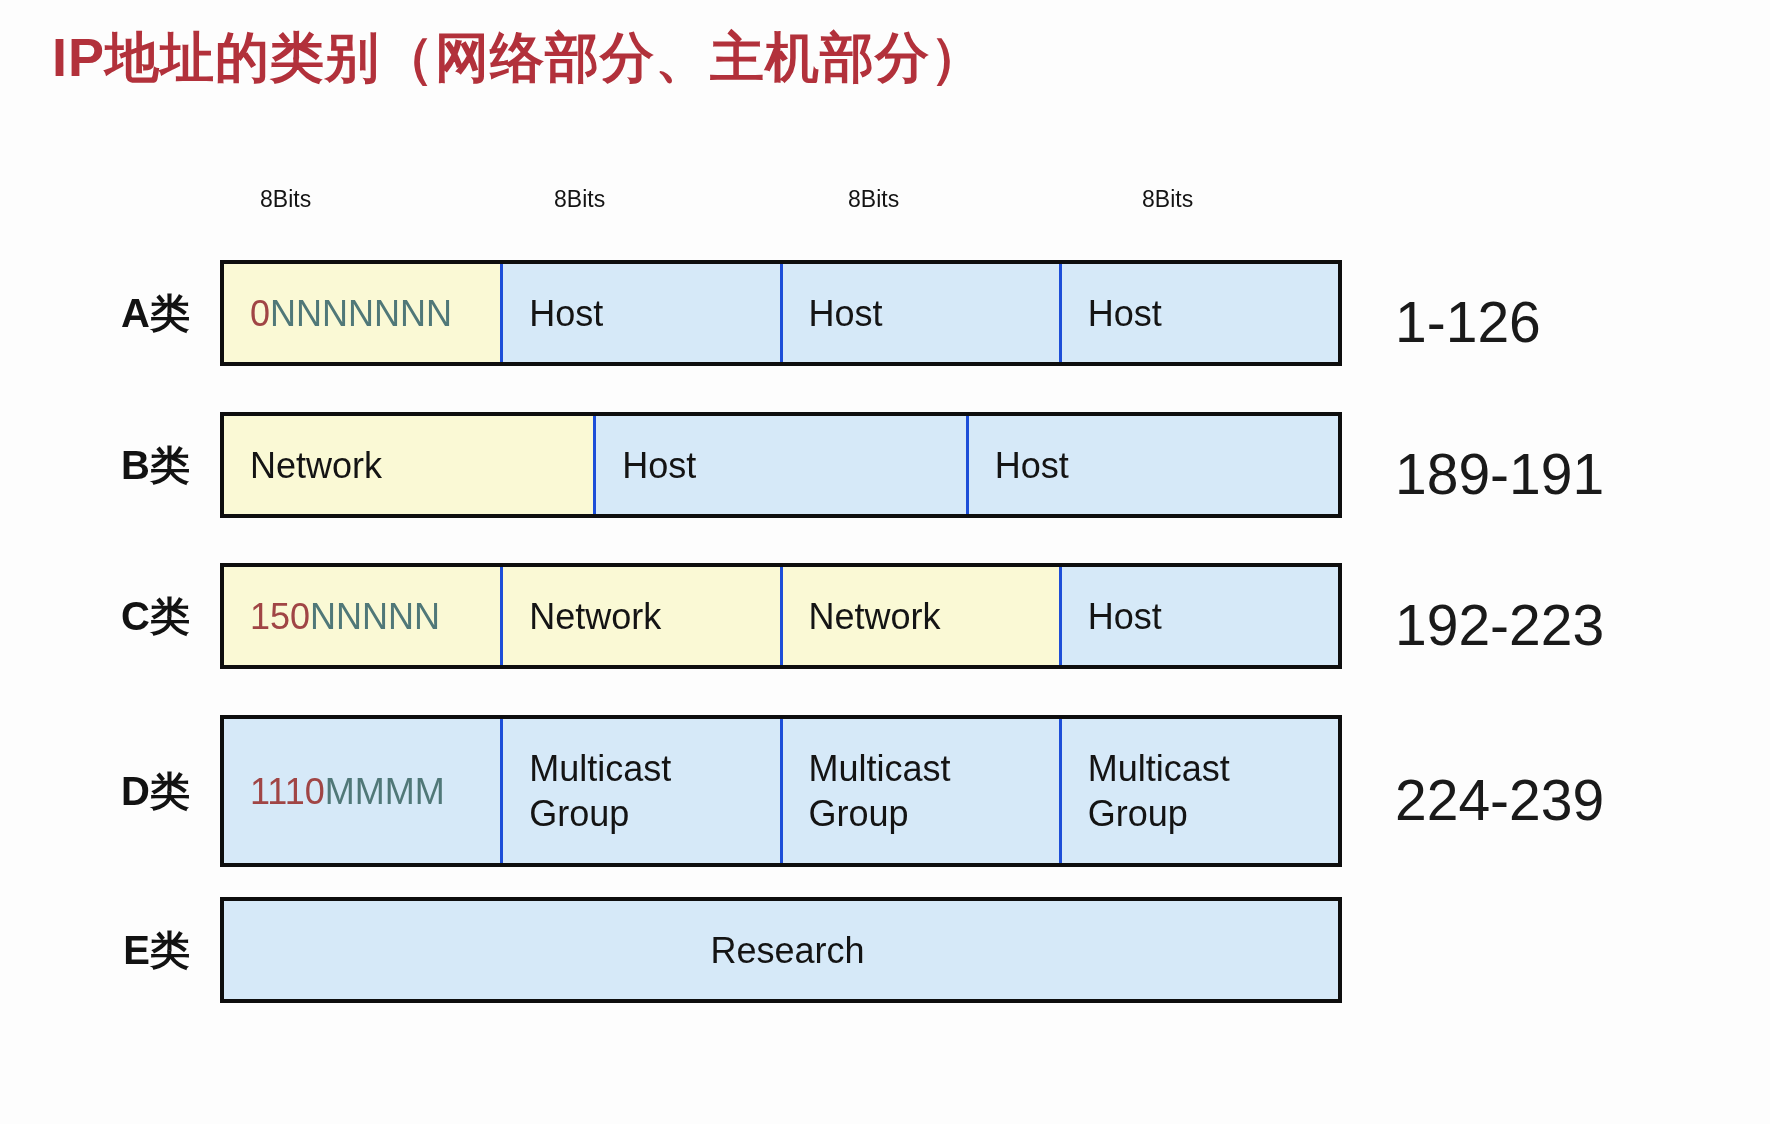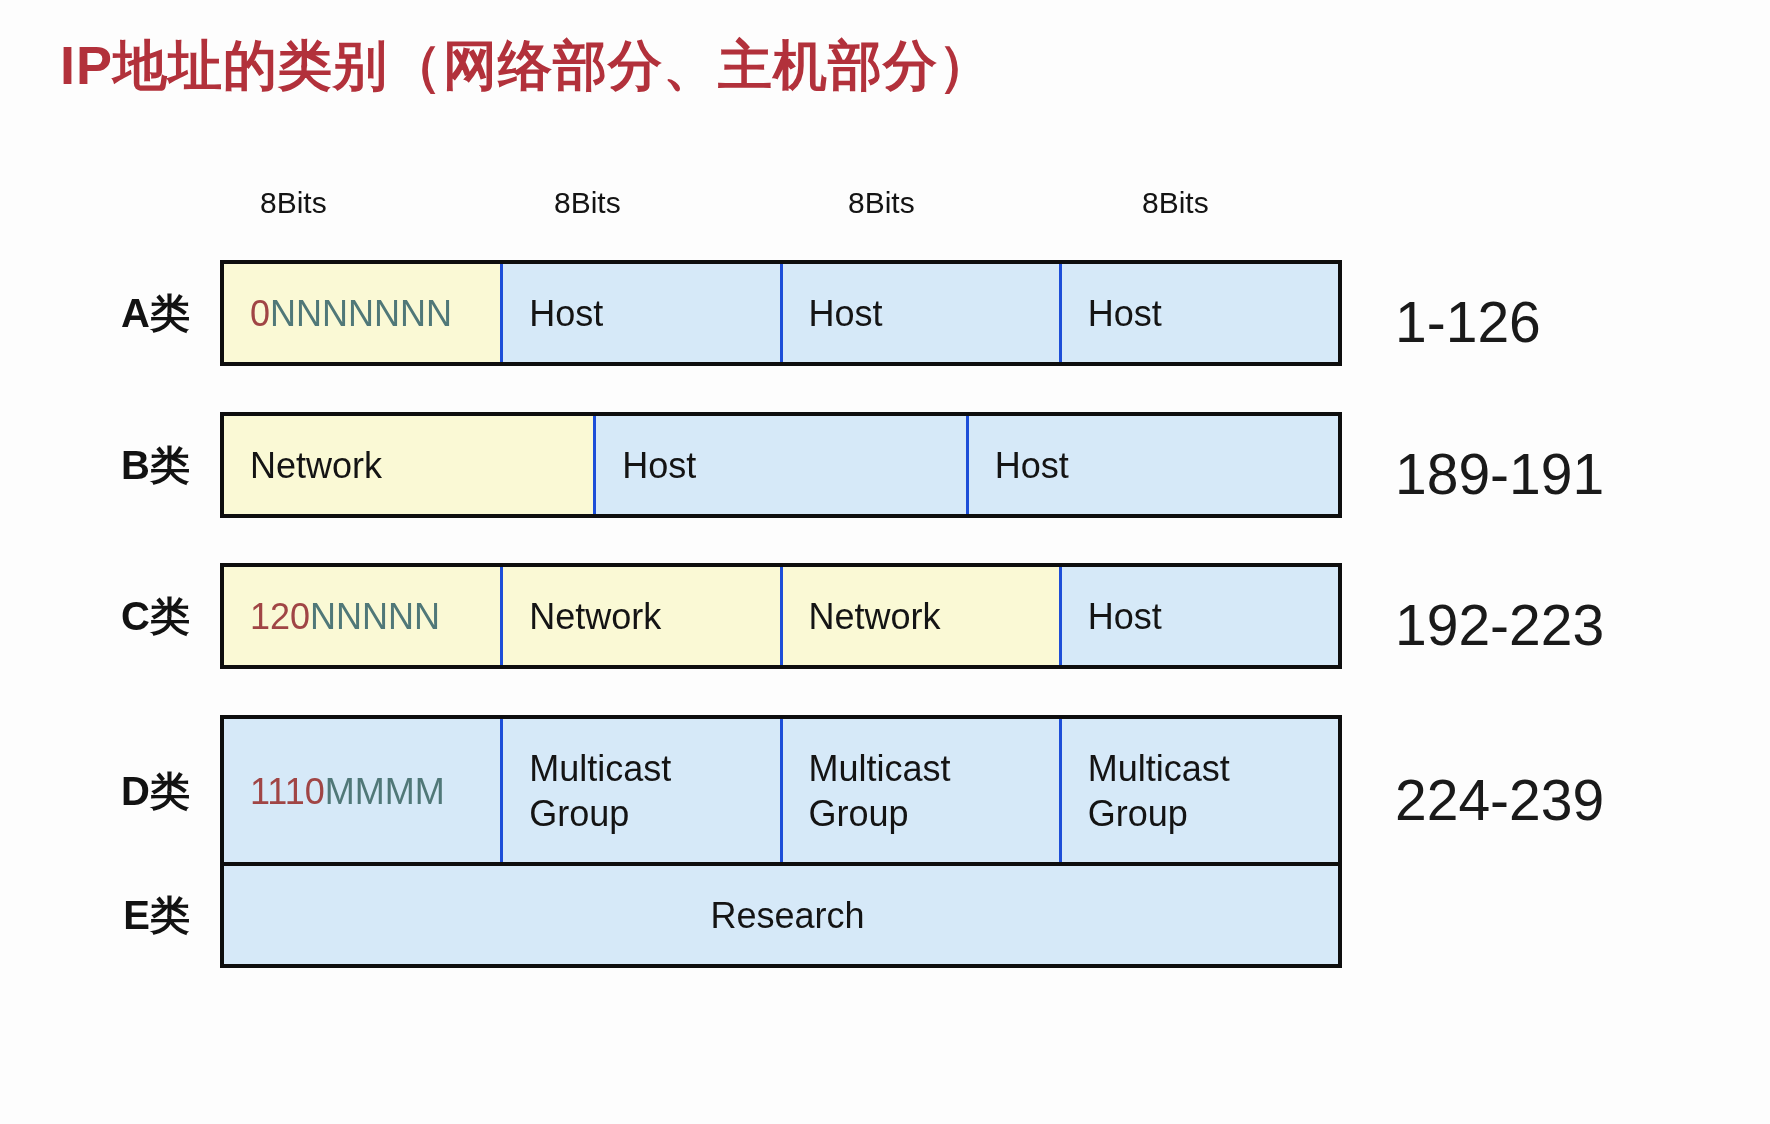--- a/index.html
+++ b/index.html
@@ -4,43 +4,43 @@
 <style>
   html,body{margin:0;padding:0;background:#ffffff;}
   .stage{
     position:relative;
     width:1770px;height:1124px;
     background:#fdfdfd;
     font-family:"Liberation Sans", sans-serif;
     overflow:hidden;
   }
   .slide-title{
-    position:absolute;left:52px;top:22px;margin:8px;
+    position:absolute;left:52px;top:22px;margin:0;
     font-size:54px;font-weight:700;letter-spacing:1px;
     color:#B2313B;white-space:nowrap;
   }
   .bits-header{position:absolute;top:186px;left:0;width:100%;height:40px;}
   .bits-label{
-    position:absolute;top:0;font-size:30px;color:#141414;white-space:nowrap;
+    position:absolute;top:0;font-size:23px;color:#141414;white-space:nowrap;
   }
   .bits-label.c1{left:260px}
   .bits-label.c2{left:554px}
   .bits-label.c3{left:848px}
   .bits-label.c4{left:1142px}
 
   .row-box{
     position:absolute;left:220px;width:1122px;
     display:flex;box-sizing:border-box;
     border:4px solid #0e0e0e;background:#fff;
   }
   .row-a{top:260px;height:106px;}
   .row-b{top:412px;height:106px;}
   .row-c{top:563px;height:106px;}
   .row-d{top:715px;height:152px;}
-  .row-e{top:862px;height:106px;}
+  .row-e{top:897px;height:106px;}
 
   .cell{
     flex:1 1 0;display:flex;align-items:center;
     box-sizing:border-box;padding-left:26px;
     font-size:36px;color:#141414;line-height:1.25;
   }
   .cell + .cell{border-left:3px solid #1d4ed8;}
   .cell.bg-yellow{background:#FAF9D5;}
   .cell.bg-blue{background:#D6E9F8;}
   .cell.center{justify-content:center;padding-left:13px;text-align:center;}
@@ -87,21 +87,21 @@
       <div class="row-box row-b">
         <div class="row-label">B类</div>
         <div class="cell bg-yellow">Network</div>
         <div class="cell bg-blue">Host</div>
         <div class="cell bg-blue">Host</div>
         <div class="row-range">189-191</div>
       </div>
       <div class="row-box row-c">
         <div class="row-label">C类</div>
         <div class="cell bg-yellow">
-          <span class="bit-prefix">120</span>
+          <span class="bit-prefix">150</span>
           <span class="bit-suffix">NNNNN</span>
         </div>
         <div class="cell bg-yellow">Network</div>
         <div class="cell bg-yellow">Network</div>
         <div class="cell bg-blue">Host</div>
         <div class="row-range">192-223</div>
       </div>
       <div class="row-box row-d">
         <div class="row-label">D类</div>
         <div class="cell bg-blue">

